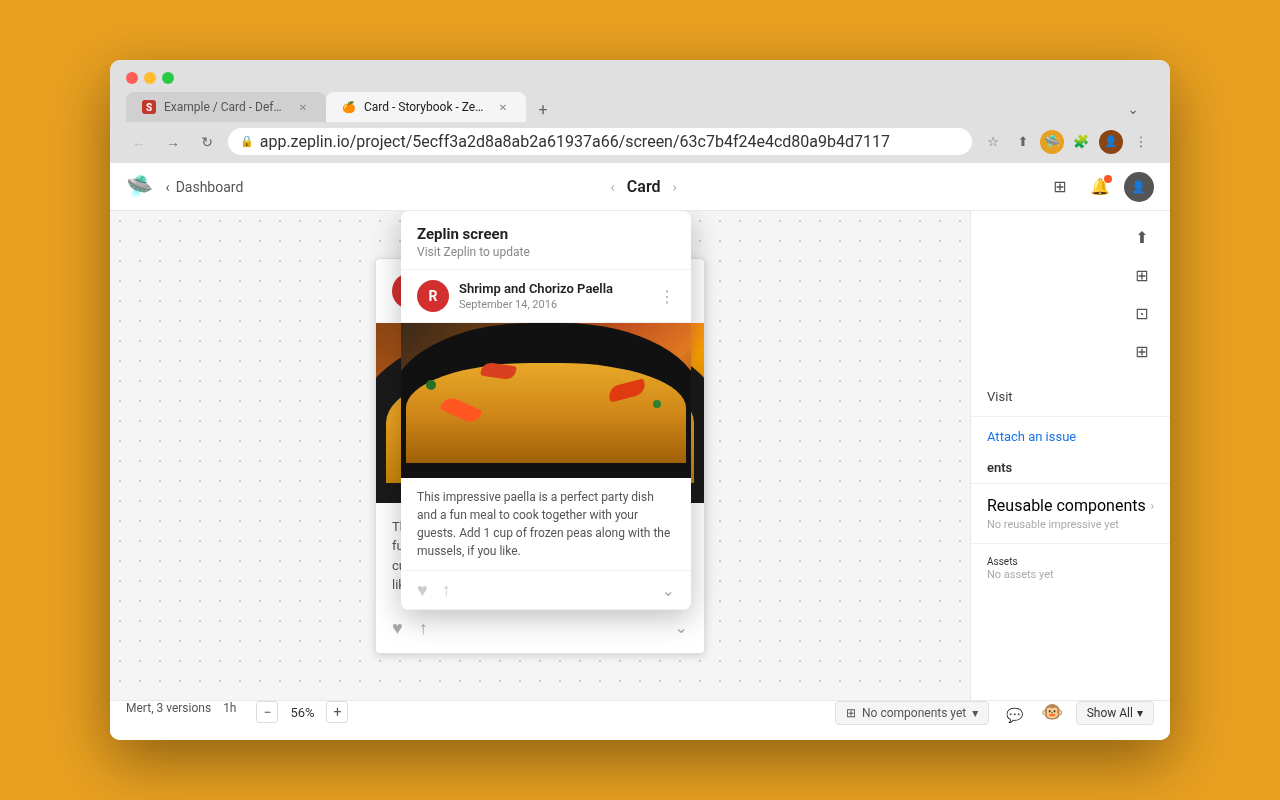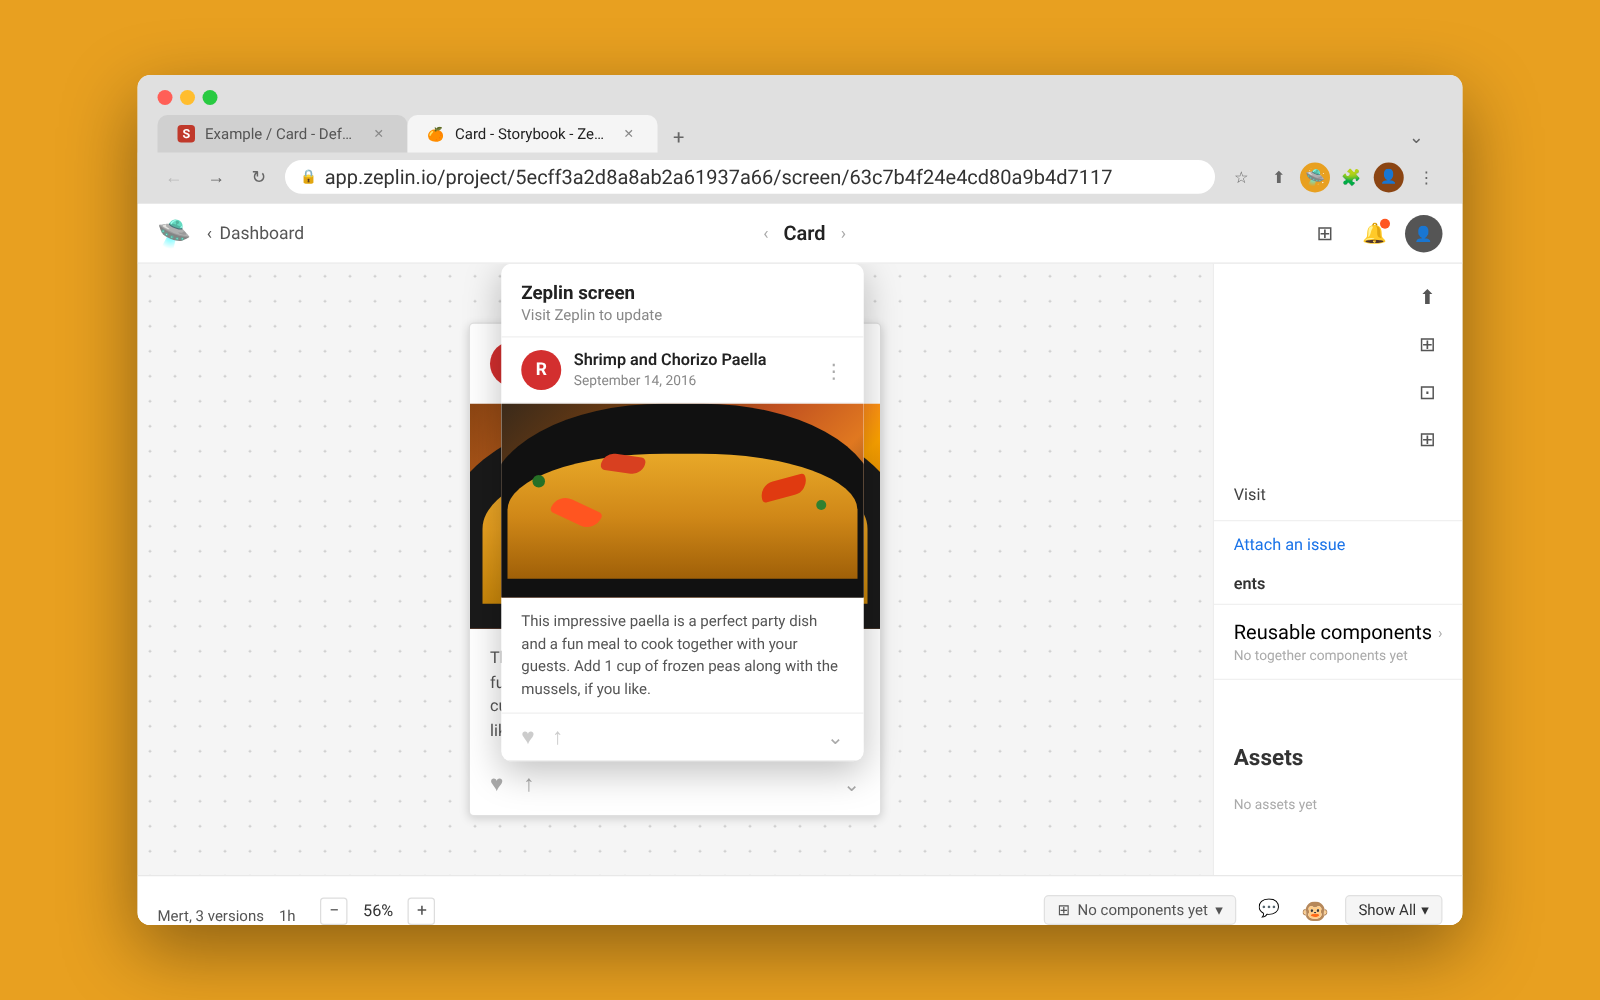--- a/index.html
+++ b/index.html
@@ -557,38 +557,37 @@
       color: #aaa;
       margin-top: 3px;
     }
     .chevron-right { color: #aaa; font-size: 12px; }
 
     .assets-section {
       padding: 12px 16px;
       border-top: 1px solid #f0f0f0;
     }
     .assets-title {
-      font-size: 18px;
-      font-weight: 700;
+      font-size: 10px;
+      font-weight: 400;
       color: #333;
-      margin-top: 40px;
     }
     .assets-subtitle {
       font-size: 11px;
       color: #aaa;
-      margin-top: 20px;
+      margin-top: 1px;
     }
 
     
     .bottom-bar {
       height: 40px;
       background: white;
       border-top: 1px solid #e8e8e8;
       display: flex;
-      align-items: flex-end;
+      align-items: flex-start;
       padding: 0 16px;
       gap: 12px;
       flex-shrink: 0;
     }
     .bottom-info {
       font-size: 12px;
       color: #555;
     }
     .zoom-control {
       display: flex;
@@ -999,21 +998,21 @@
 
         <div style="padding: 4px 16px 8px; font-size:13px; font-weight:600; color:#333;">ents</div>
 
 
 
         <div class="reusable-section">
           <div class="reusable-header">
             <div>Reusable components</div>
             <span class="chevron-right">›</span>
           </div>
-          <div class="reusable-subtitle">No together components yet</div>
+          <div class="reusable-subtitle">No reusable impressive yet</div>
         </div>
 
         <div class="assets-section">
           <div class="assets-title">Assets</div>
           <div class="assets-subtitle">No assets yet</div>
         </div>
       </div>
     </div>
 
     <div class="bottom-bar">

